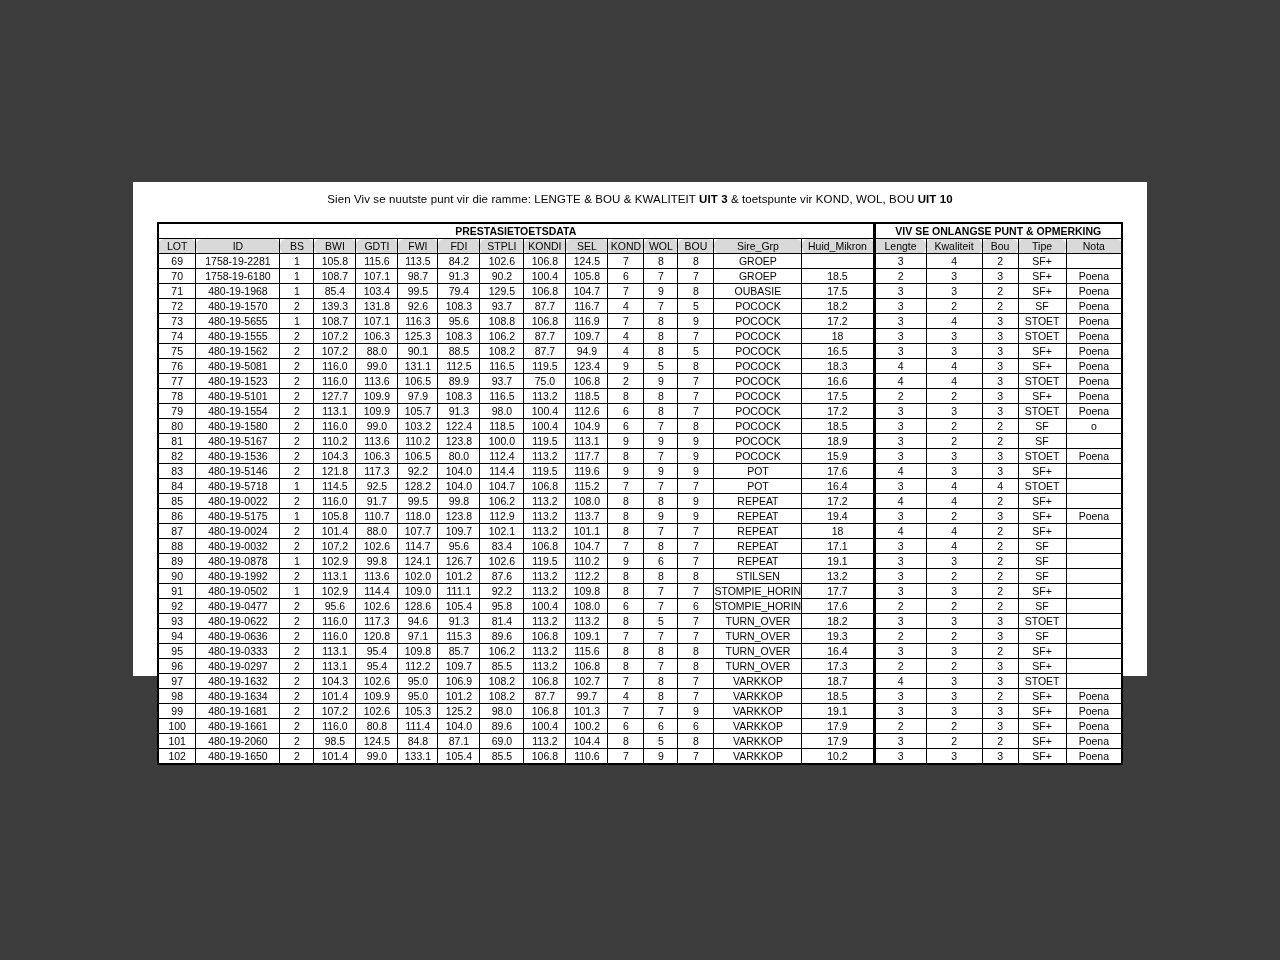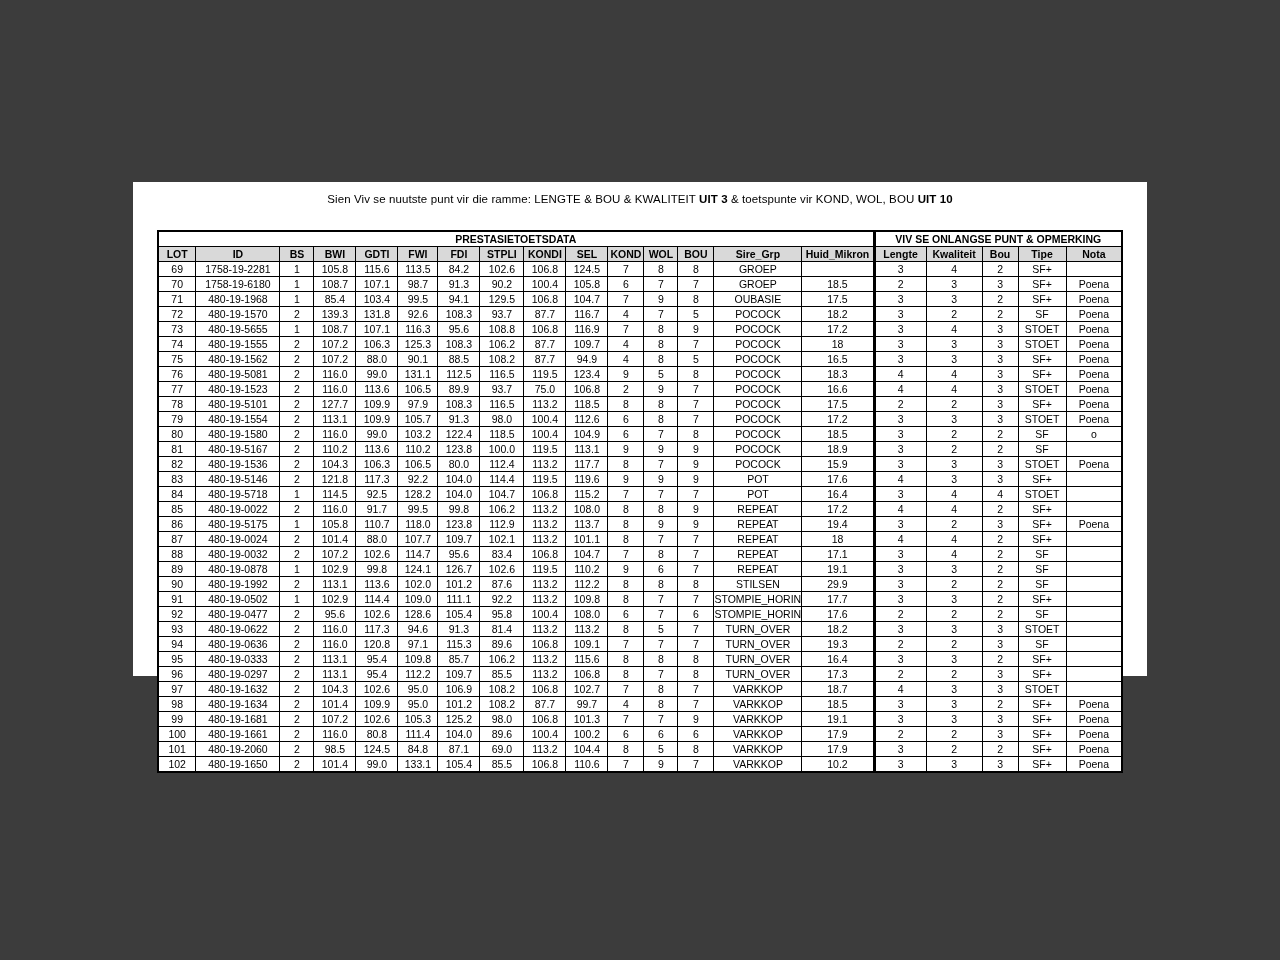--- a/index.html
+++ b/index.html
@@ -22,21 +22,21 @@
   .doc-title {
     text-align: center;
     font-size: 11.5px;
     line-height: 16px;
     padding-top: 9px;
     height: 32px;
     letter-spacing: 0.1px;
   }
   .doc-title b { font-weight: bold; }
   .data-table {
-    margin: 16px auto;
+    margin: 8px auto;
     border-collapse: collapse;
     table-layout: fixed;
     width: 966px;
     border: 2px solid #000;
   }
   .data-table th, .data-table td {
     border: 1px solid #000;
     text-align: center;
     font-size: 10.5px;
     line-height: 12px;
@@ -44,22 +44,23 @@
     height: 15px;
     white-space: nowrap;
     overflow: hidden;
   }
   .group-h {
     font-weight: bold;
     font-size: 11px;
     background: #ffffff;
   }
   .col-h {
-    font-weight: bold;
+    font-weight: normal;
     background: #d9d9d9;
+    border-radius: 6px;
   }
   .sect-start { border-left: 3px solid #000 !important; }
   .data-table td { background: #ffffff; }
 </style>
 </head>
 <body>
 
 <div class="sheet">
   <div class="doc-title">
     <span>Sien Viv se nuutste punt vir die ramme: LENGTE &amp; BOU &amp; KWALITEIT </span><b>UIT 3</b><span> &amp; toetspunte vir KOND, WOL, BOU </span><b>UIT 10</b>
@@ -160,21 +161,21 @@
           <td>SF+</td>
           <td>Poena</td>
         </tr>
         <tr>
           <td>71</td>
           <td>480-19-1968</td>
           <td>1</td>
           <td>85.4</td>
           <td>103.4</td>
           <td>99.5</td>
-          <td>94.1</td>
+          <td>79.4</td>
           <td>129.5</td>
           <td>106.8</td>
           <td>104.7</td>
           <td>7</td>
           <td>9</td>
           <td>8</td>
           <td>OUBASIE</td>
           <td>17.5</td>
           <td class="sect-start">3</td>
           <td>3</td>
@@ -586,21 +587,21 @@
           <td>113.6</td>
           <td>102.0</td>
           <td>101.2</td>
           <td>87.6</td>
           <td>113.2</td>
           <td>112.2</td>
           <td>8</td>
           <td>8</td>
           <td>8</td>
           <td>STILSEN</td>
-          <td>29.9</td>
+          <td>13.2</td>
           <td class="sect-start">3</td>
           <td>2</td>
           <td>2</td>
           <td>SF</td>
           <td></td>
         </tr>
         <tr>
           <td>91</td>
           <td>480-19-0502</td>
           <td>1</td>

